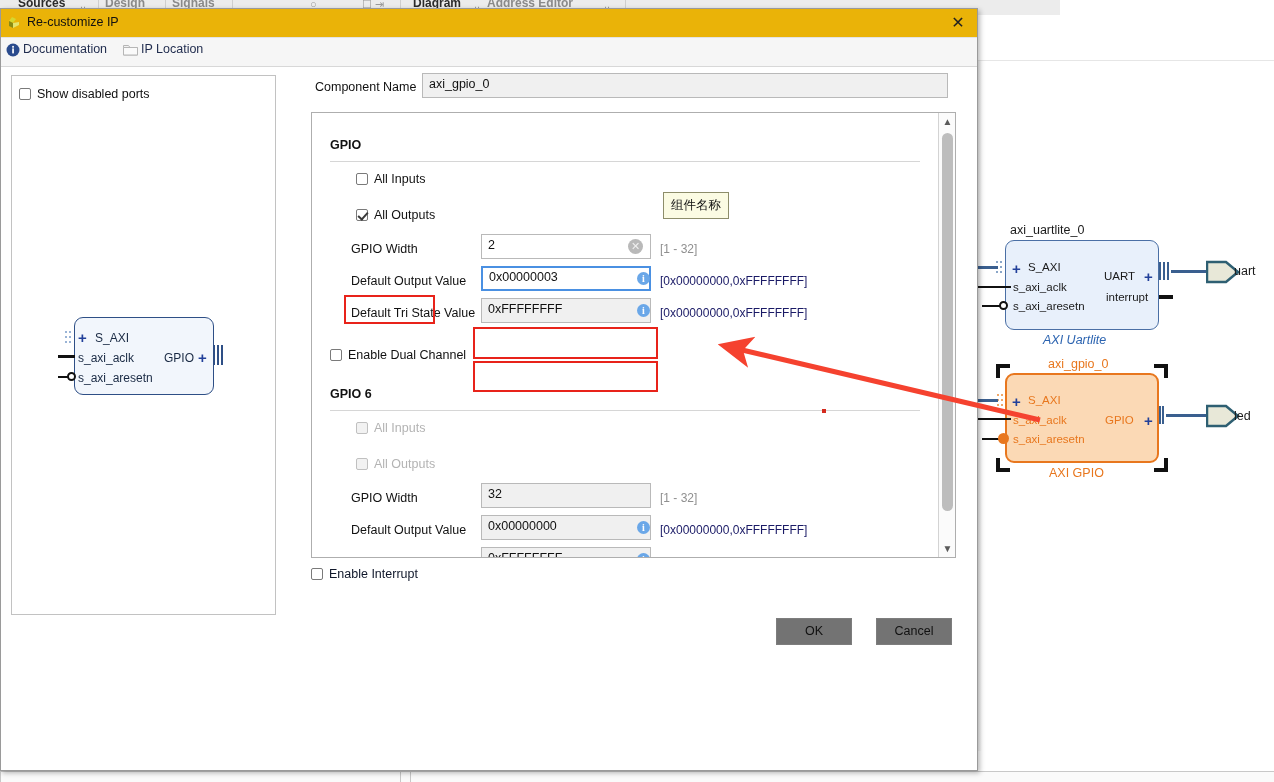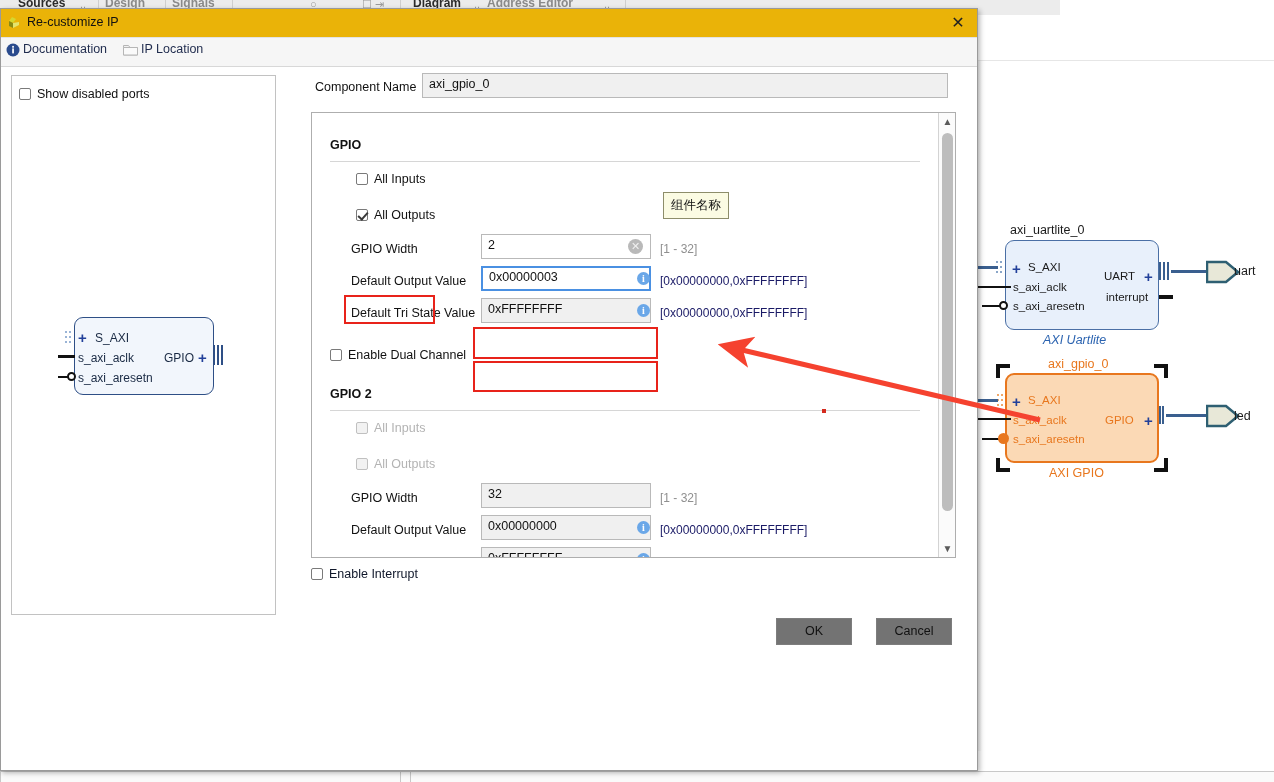--- a/index.html
+++ b/index.html
@@ -337,21 +337,21 @@
 
           <div class="fr" style="left:39px;top:193px;">Default Tri State Value</div>
           <div class="fld" style="left:169px;top:185px;width:170px;">0xFFFFFFFF</div>
           <div class="infoico" style="left:325px;top:191px;">i</div>
           <div class="rng b" style="left:348px;top:193px;">[0x00000000,0xFFFFFFFF]</div>
 
           <div class="fr" style="left:18px;top:235px;">
             <span class="cbx"></span><span>Enable Dual Channel</span>
           </div>
 
-          <div class="grp" style="left:18px;top:274px;">GPIO 2</div>
+          <div class="grp" style="left:18px;top:274px;">GPIO 6</div>
           <div class="rule" style="left:18px;top:297px;width:590px;"></div>
 
           <div class="fr dis" style="left:44px;top:308px;">
             <span class="cbx dis"></span><span>All Inputs</span>
           </div>
 
           <div class="fr dis" style="left:44px;top:344px;">
             <span class="cbx dis"></span><span>All Outputs</span>
           </div>
 

